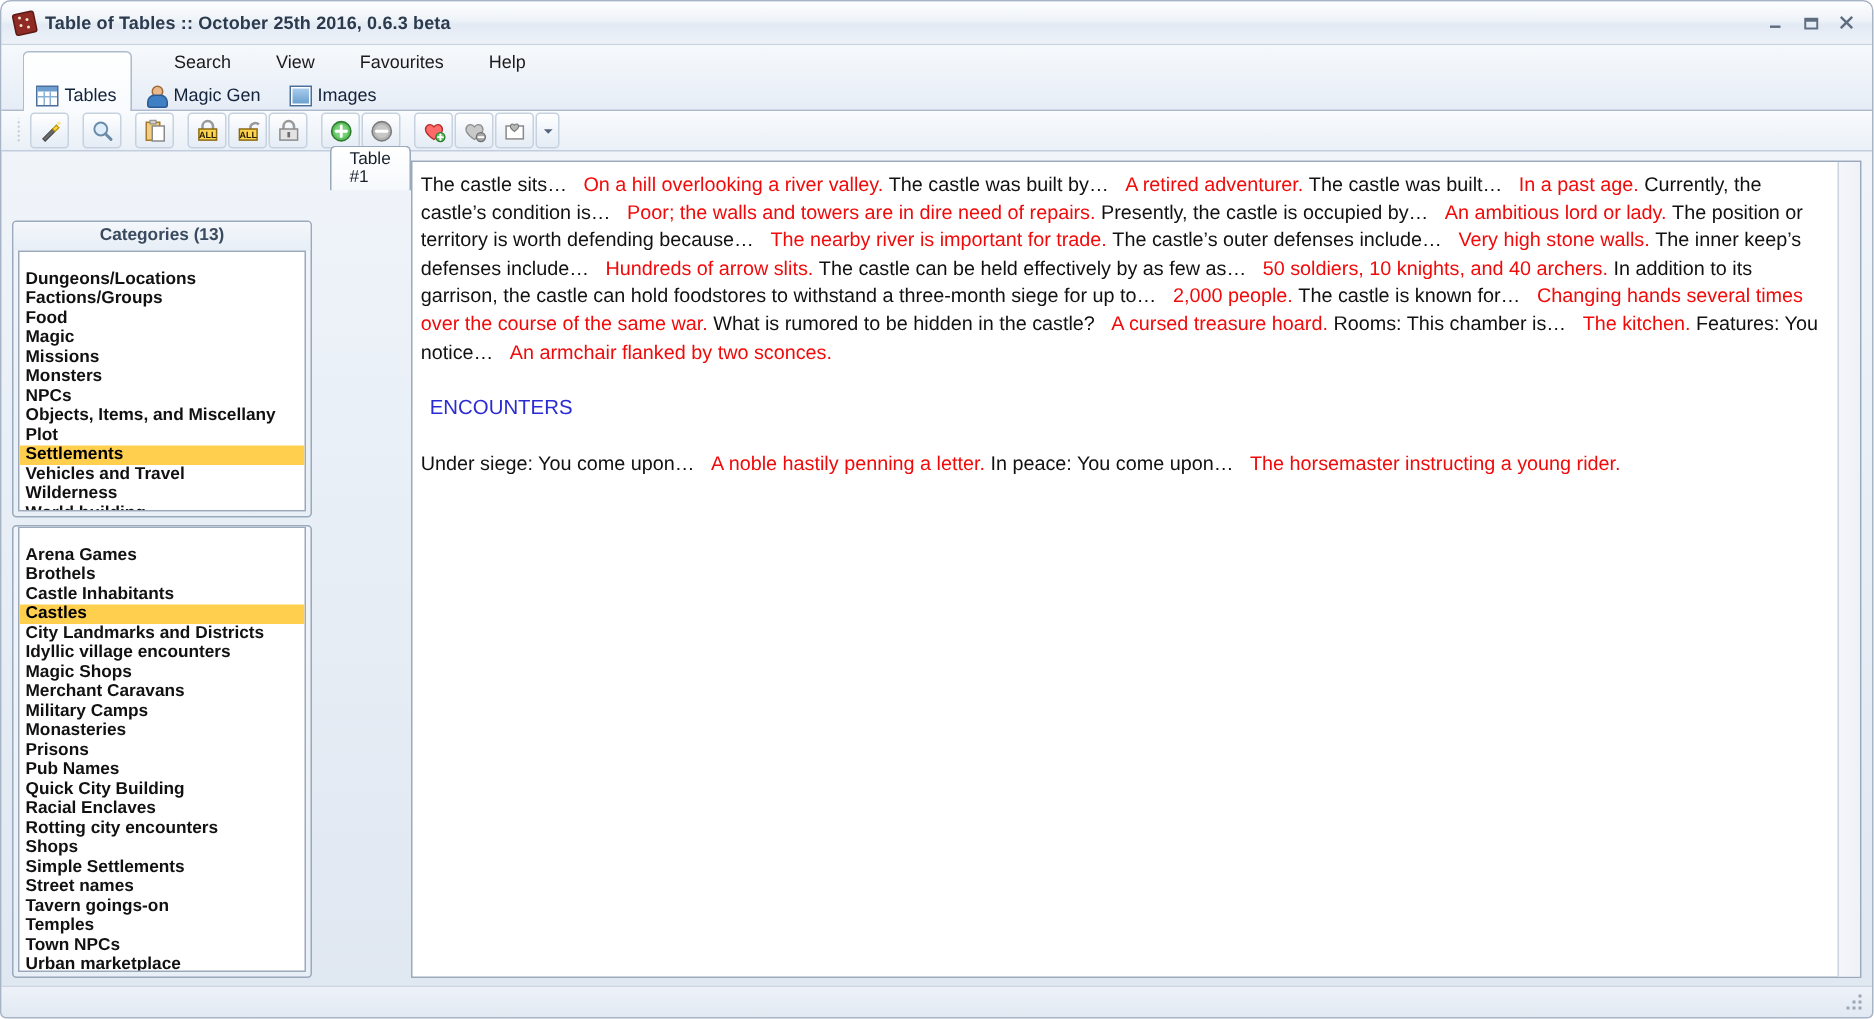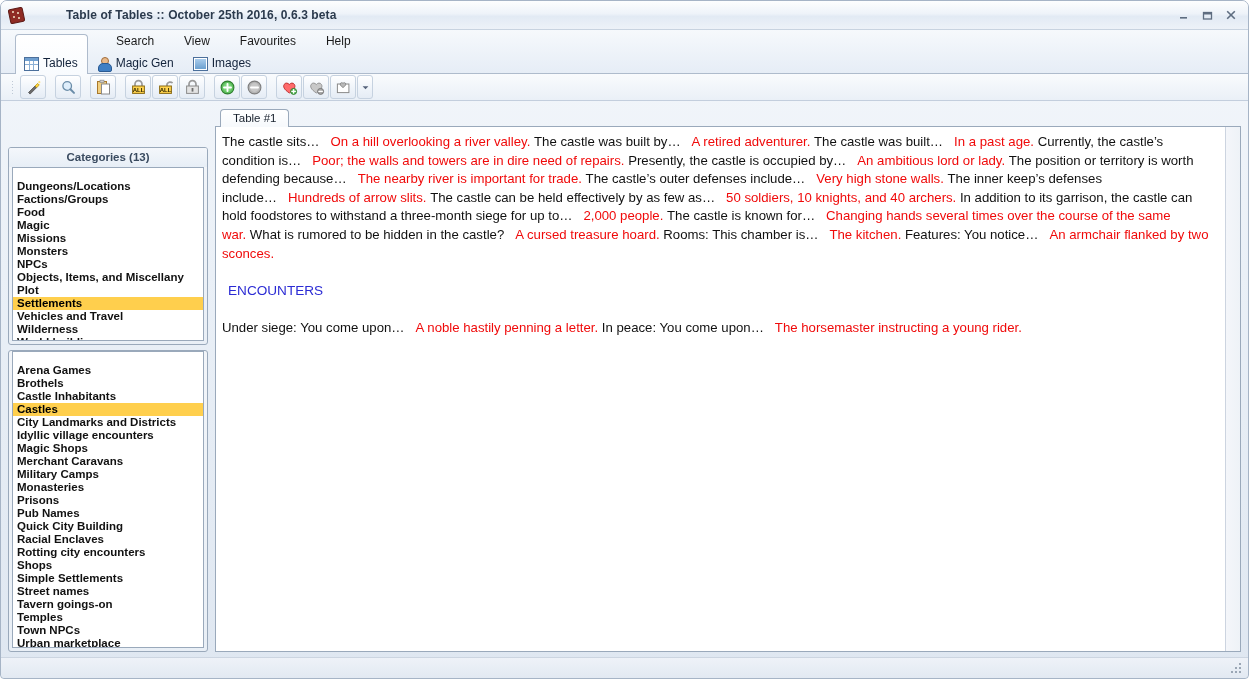--- a/index.html
+++ b/index.html
@@ -57,21 +57,20 @@
   .app-icon .p2 { left:9px; top:5px; }
   .app-icon .p3 { left:5px; top:9px; }
   .app-icon .p4 { left:10px; top:10px; }
 
   .title-text {
     font-size: 12px;
     font-weight: bold;
     color: #2b3a4d;
     letter-spacing: 0.1px;
     white-space: nowrap;
-    margin-left: 36px;
   }
   .win-buttons {
     margin-left: auto;
     display: flex;
     align-items: center;
     gap: 2px;
     padding-right: 4px;
   }
   .win-btn {
     width: 22px; height: 20px;
@@ -240,21 +239,20 @@
     background: #ffcf4d;
     color: #000000;
   }
   .panel.cats { flex: 0 0 196px; margin-top: 40px; }
   .panel.subs { flex: 1 1 auto; }
 
   
   .content-col {
     flex: 1 1 auto;
     display: flex;
-    flex-direction: column;
     min-width: 0;
     min-height: 0;
   }
   .doc-tabstrip {
     flex: 0 0 19px;
     height: 19px;
     display: flex;
     align-items: flex-end;
     padding-left: 5px;
   }

